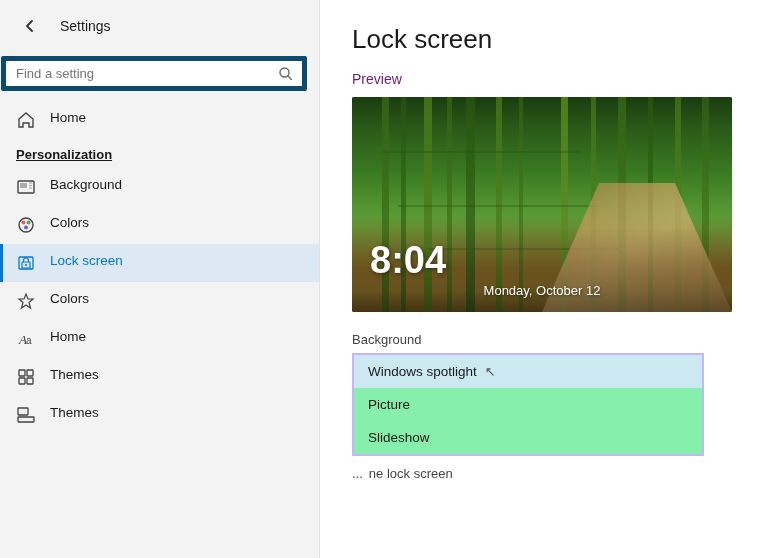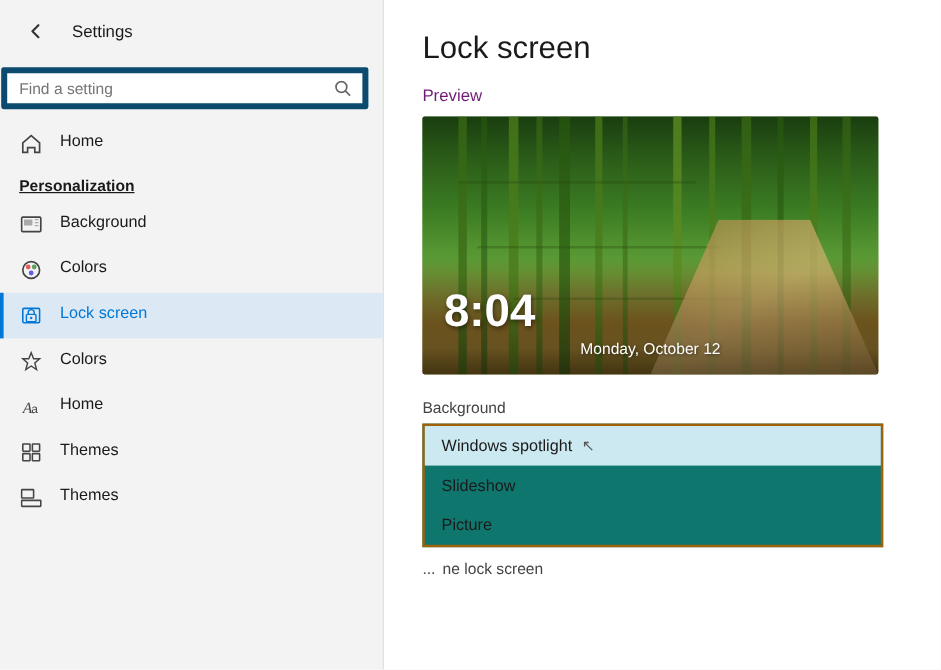--- a/index.html
+++ b/index.html
@@ -189,24 +189,24 @@
     }
 
     
     .bg-label {
       font-size: 13px;
       color: #444;
       margin-bottom: 6px;
     }
 
     .dropdown-container {
-      width: 384px;
-      border: 2px solid #a16207;
+      width: 352px;
+      border: 2px solid #c4b5fd;
       border-radius: 0;
-      background: #0f766e;
+      background: #86efac;
       position: relative;
     }
 
     .dropdown-option {
       padding: 9px 14px;
       font-size: 13.5px;
       color: #1a1a1a;
       cursor: pointer;
       display: flex;
       align-items: center;
@@ -375,24 +375,24 @@
   </div>
 
   <div class="bg-label">Background</div>
 
   <div class="dropdown-container">
     <div class="dropdown-option selected">
       <span>Windows spotlight</span>
       <span class="cursor-indicator">↖</span>
     </div>
     <div class="dropdown-option">
+      <span>Picture</span>
+    </div>
+    <div class="dropdown-option">
       <span>Slideshow</span>
-    </div>
-    <div class="dropdown-option">
-      <span>Picture</span>
     </div>
   </div>
 
   <div style="margin-top: 10px; font-size: 13px; color: #444; display:flex; align-items:center; gap:6px;">
     <span>...</span>
     <span>ne lock screen</span>
   </div>
 </div>
 
 </body></html>

